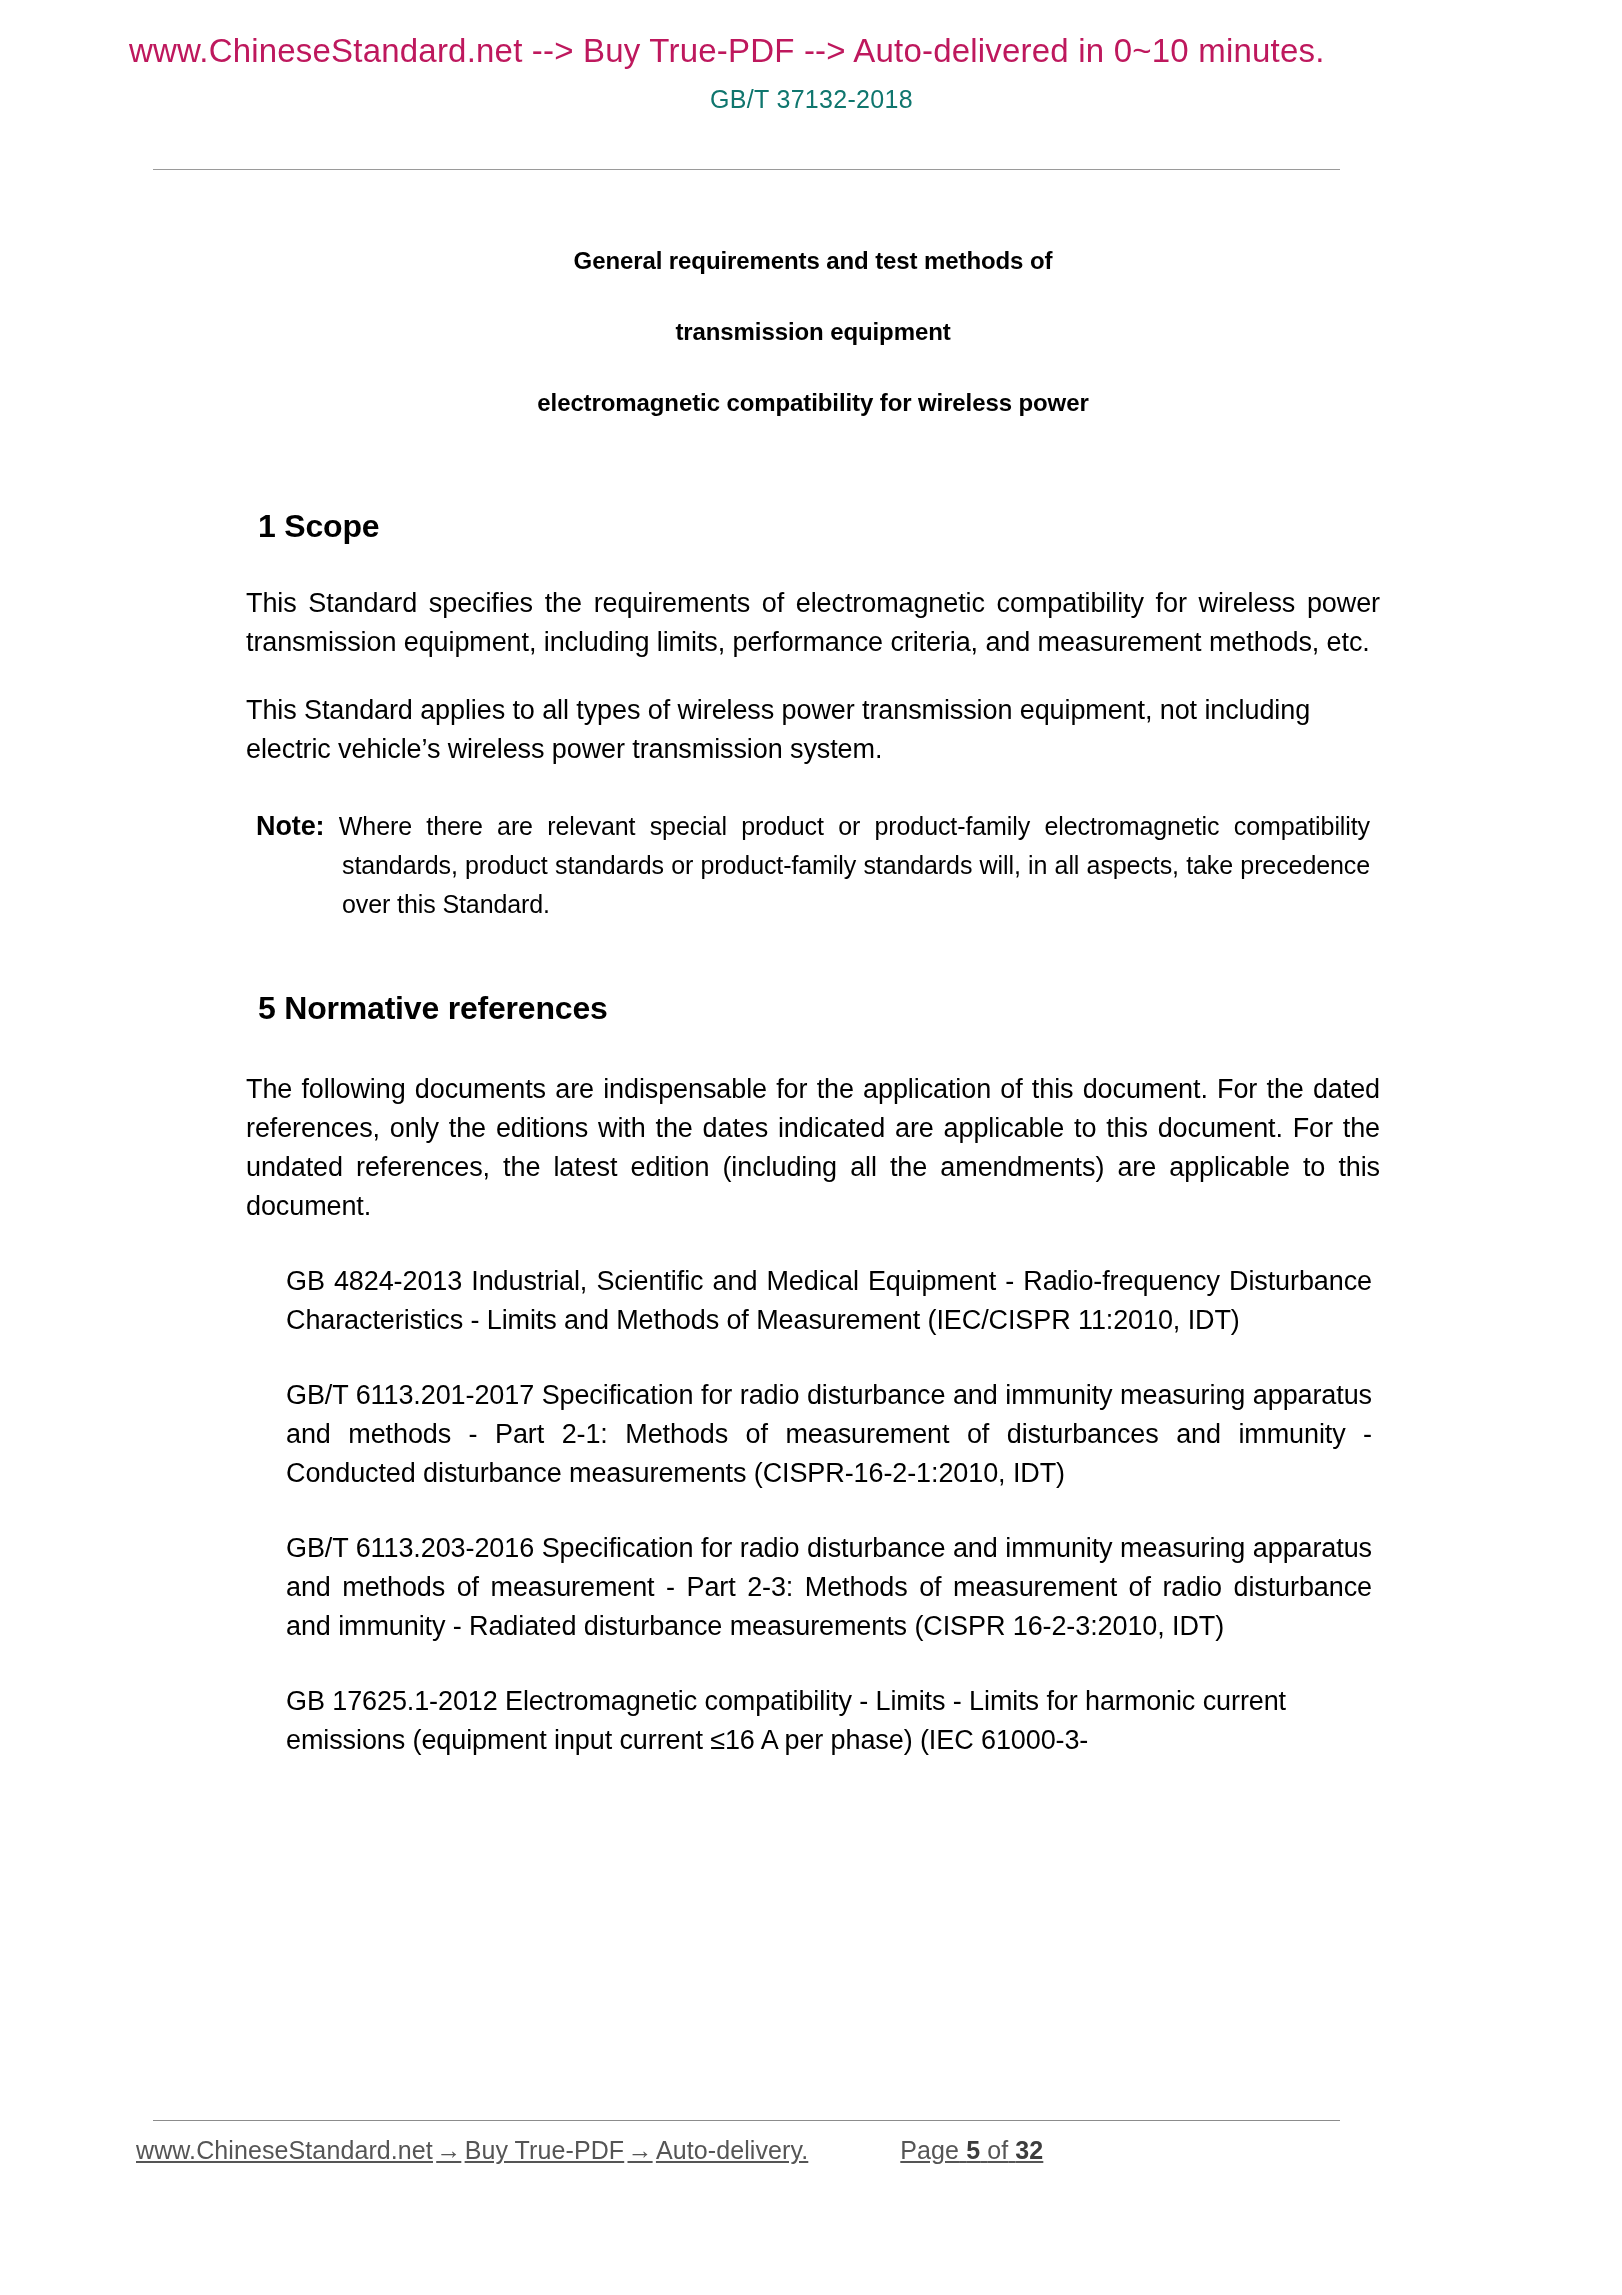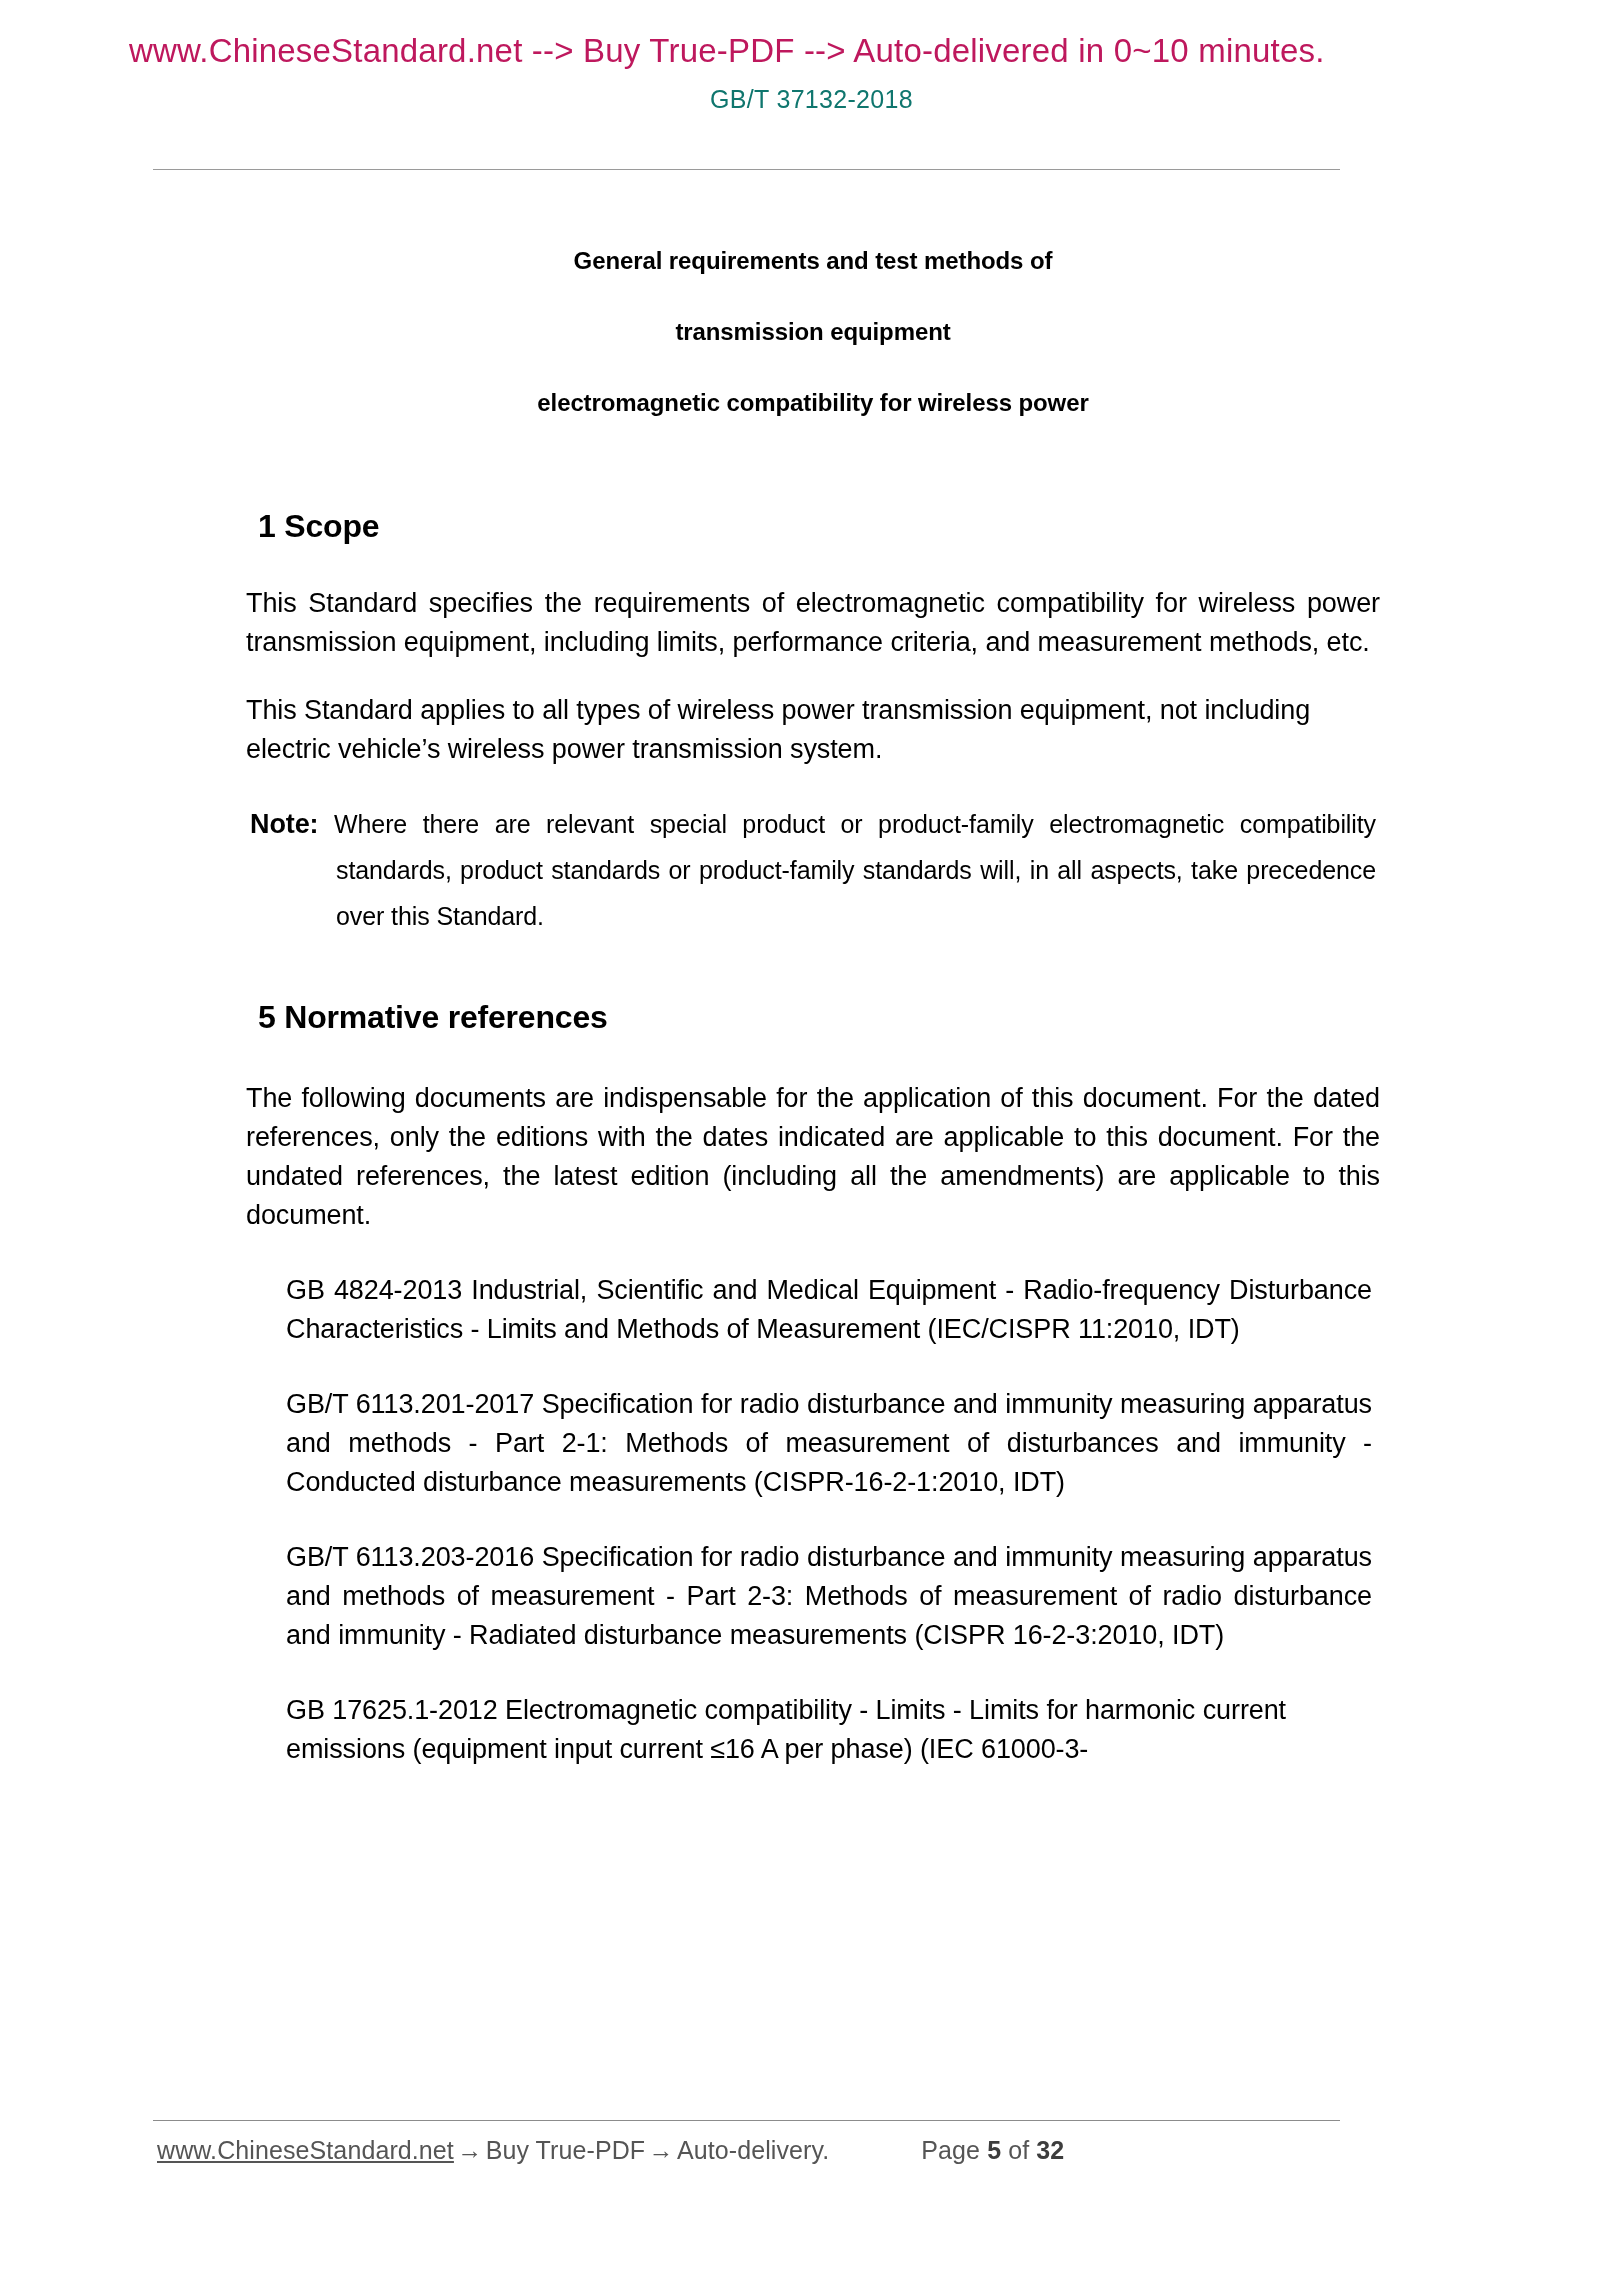--- a/index.html
+++ b/index.html
@@ -97,22 +97,22 @@
     font-size: 27px;
     line-height: 39px;
     margin: 0 8px 0 40px;
     text-align: justify;
     letter-spacing: -0.1px;
   }
   .ref-item.last { text-align: left; }
 
   .note-block {
     font-size: 25px;
-    line-height: 46px;
-    margin: 4px;
+    line-height: 39px;
+    margin: 10px;
     padding: 0 0 0 86px;
     text-indent: -86px;
     text-align: justify;
     letter-spacing: -0.1px;
   }
   .note-block .note-label {
     font-weight: bold;
     font-size: 27px;
   }
 
@@ -130,26 +130,27 @@
     position: absolute;
     top: 2120px;
     left: 153px;
     width: 1187px;
     height: 0;
     border-top: 1.7px solid #8c8c8c;
   }
   .footer {
     position: absolute;
     top: 2136px;
-    left: 157px;
+    left: 136px;
     width: 1187px;
     font-size: 25px;
     color: #555555;
     letter-spacing: 0.1px;
     white-space: nowrap;
+    text-decoration: underline;
   }
   .footer .site {
     text-decoration: underline;
   }
   .footer .arrow { padding: 0 3.3px; }
   .footer .pageinfo { margin-left: 92px; }
   .footer .pageinfo b { font-weight: bold; color: #3d3d3d; }
 </style>
 </head>
 <body>

